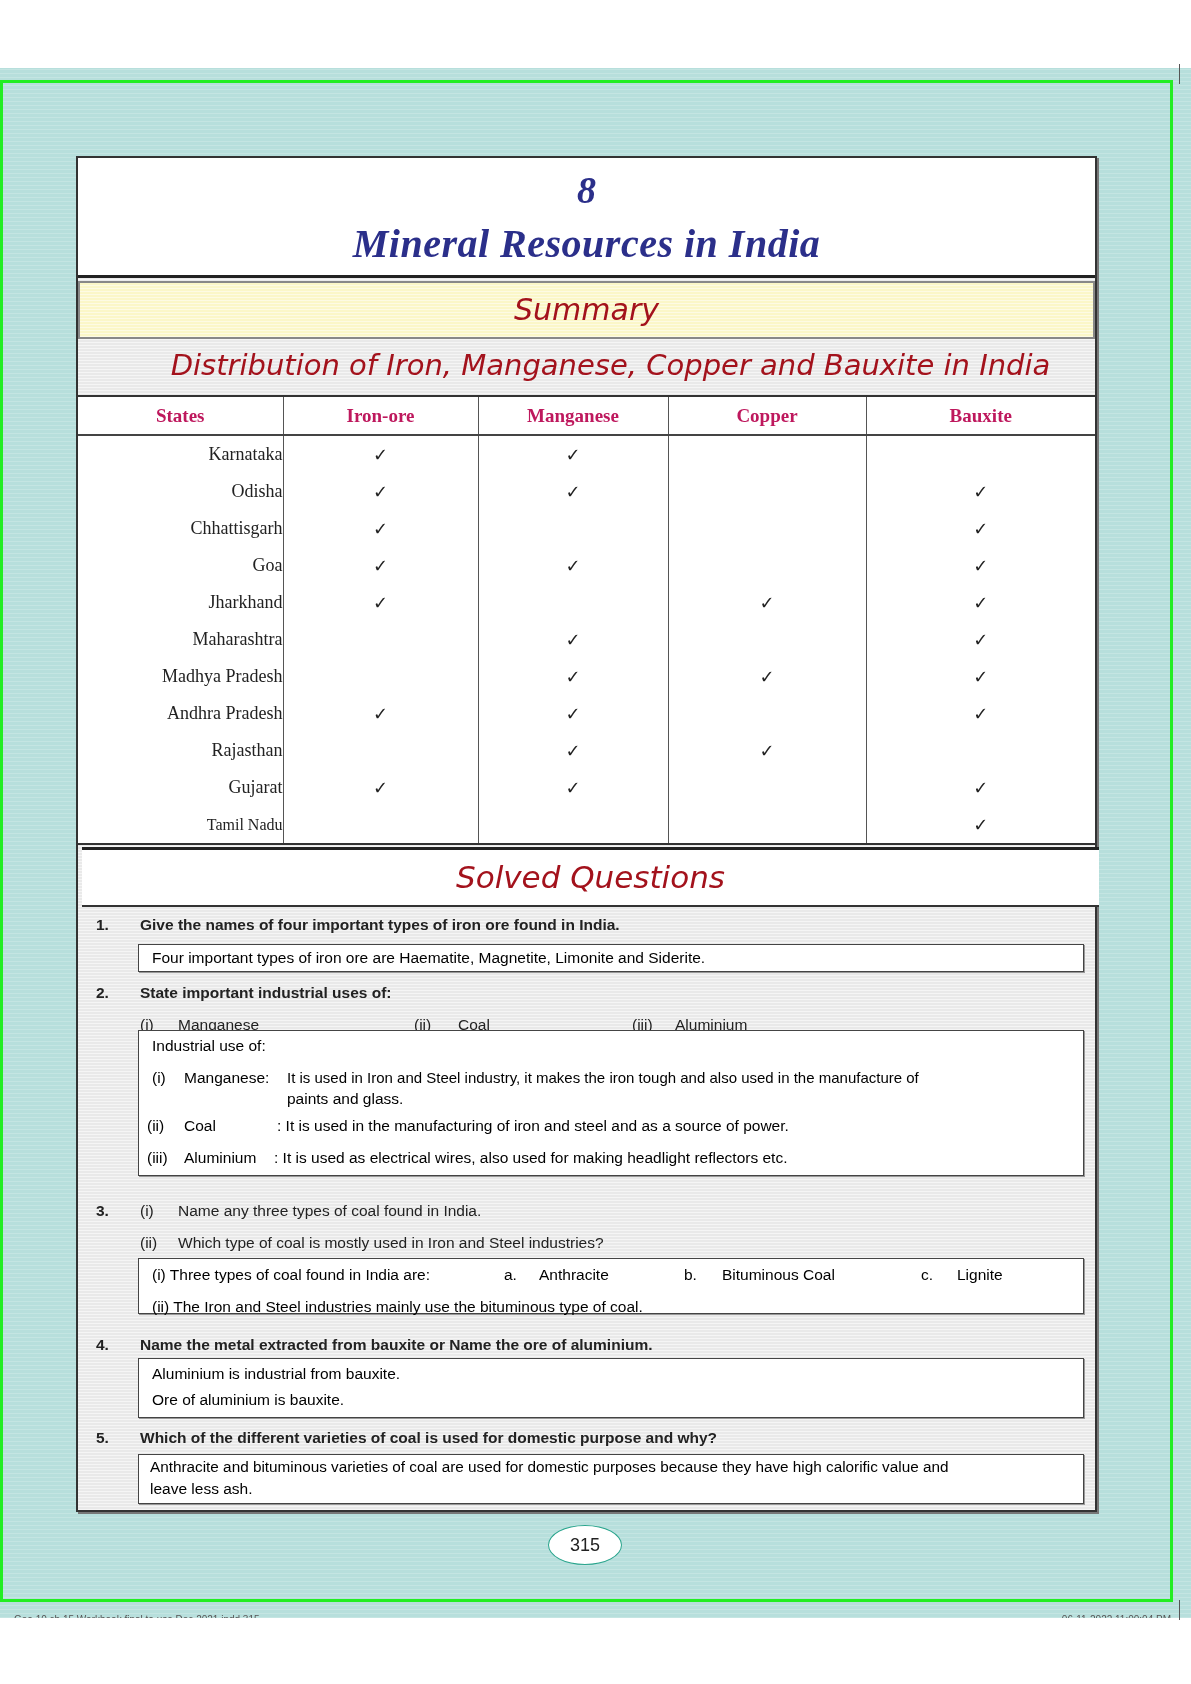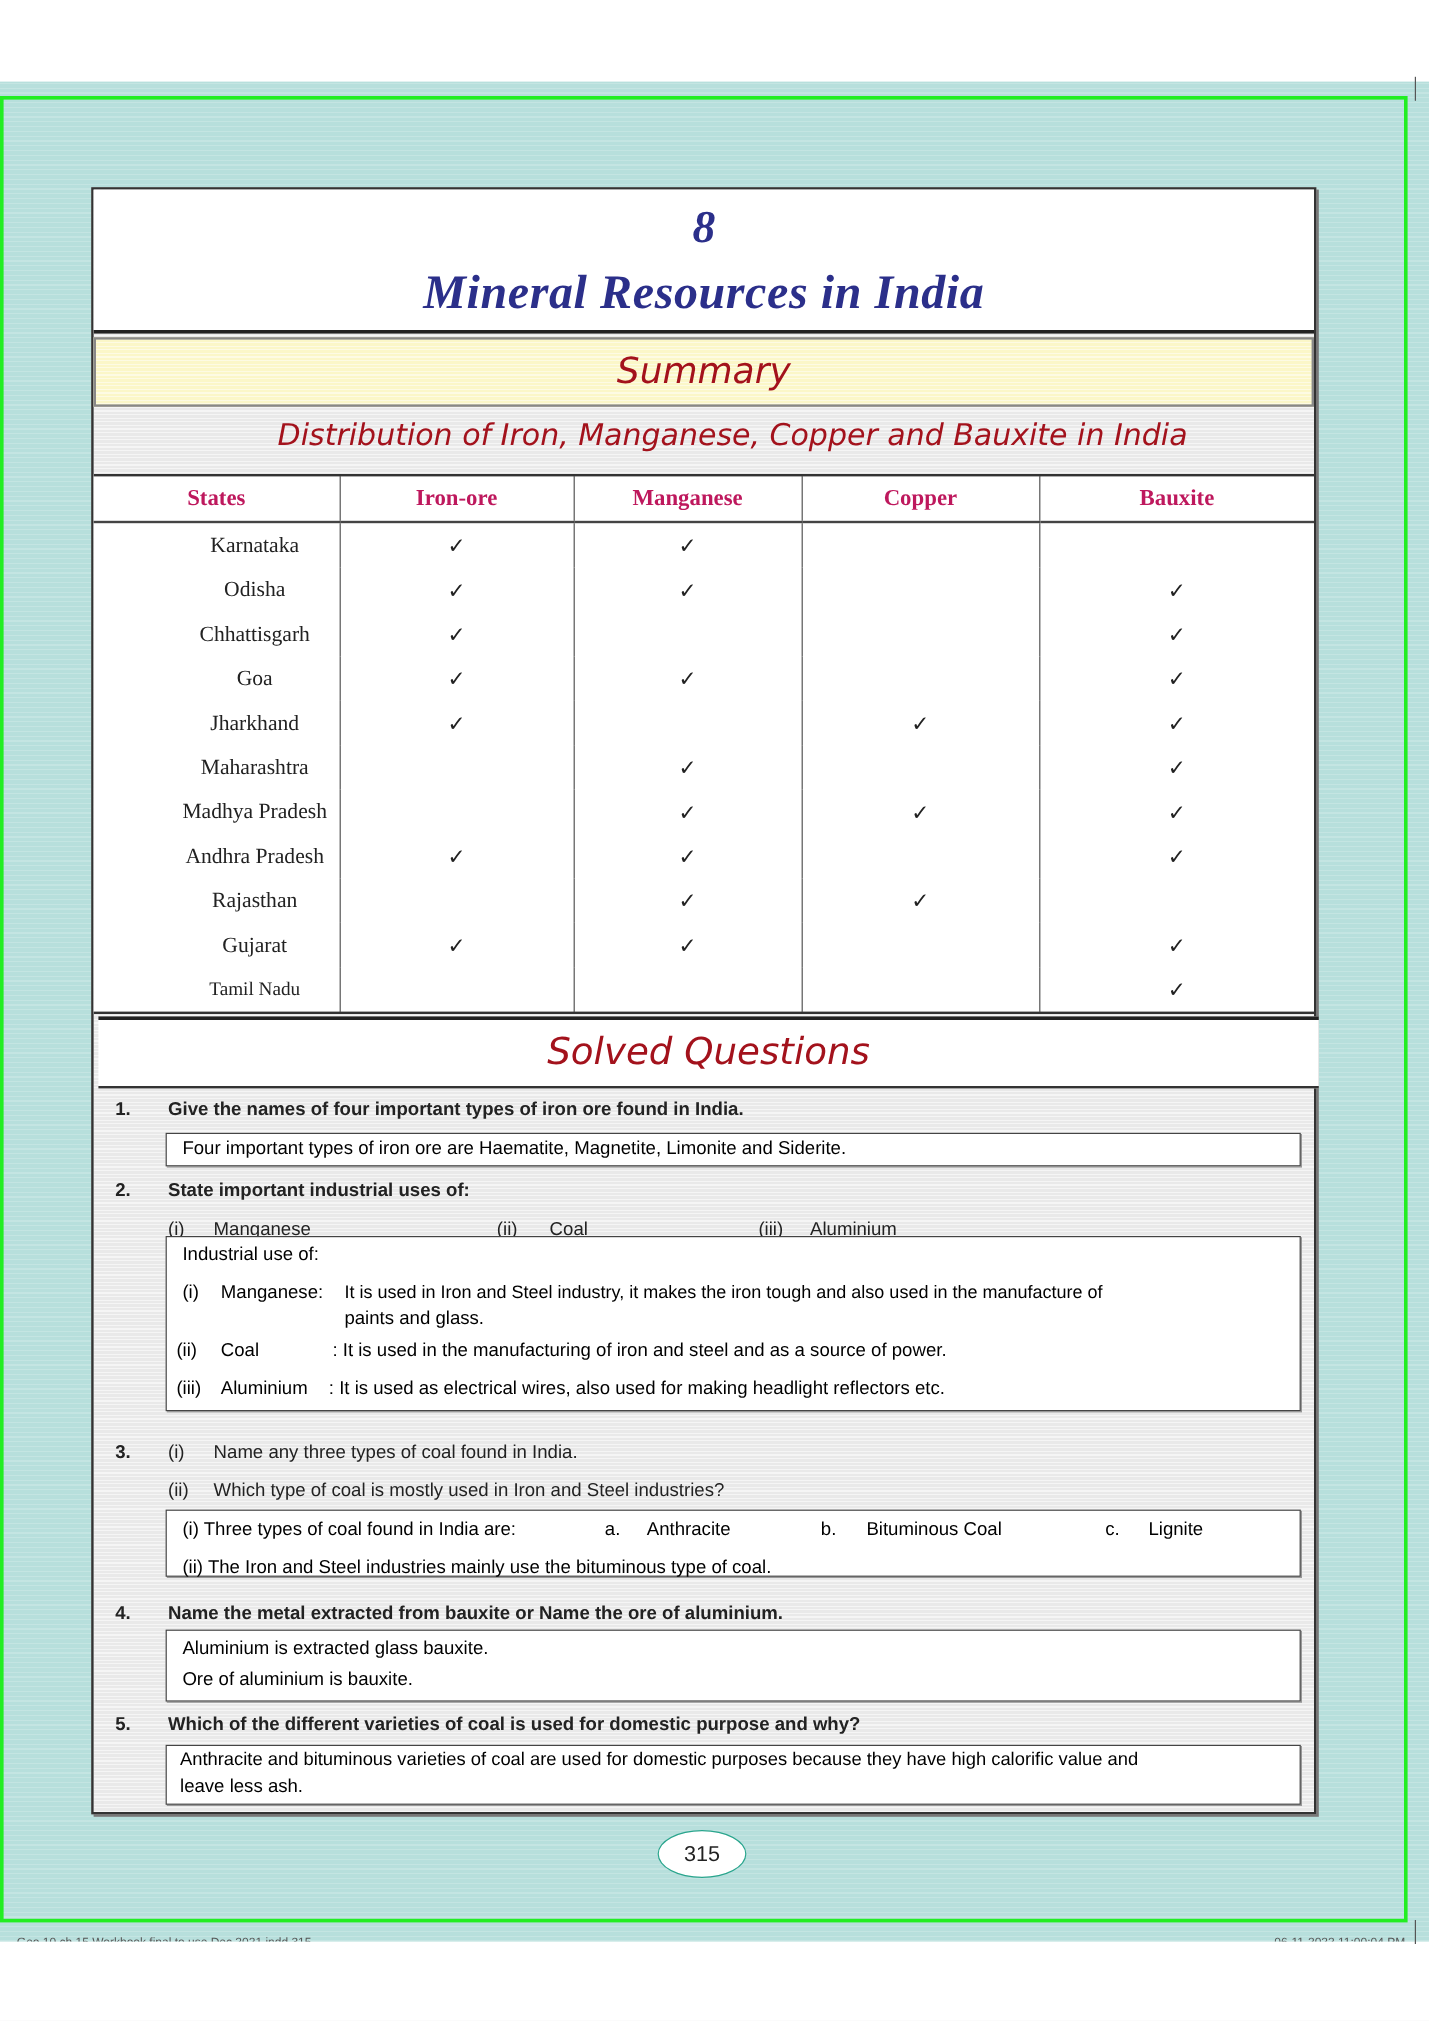--- a/index.html
+++ b/index.html
@@ -46,39 +46,39 @@
     background-image: repeating-linear-gradient(0deg, rgba(255,255,255,0.5) 0px, rgba(255,255,255,0.5) 1px, rgba(0,0,0,0) 1px, rgba(0,0,0,0) 3px);
     border: 2px solid #888; box-sizing: border-box;
     text-align: center;
   }
   .hand {
     font-family: "DejaVu Sans", sans-serif; color: #a3121c; font-style: italic;
   }
   .summary-label { font-size: 30px; line-height: 54px; }
   .dist-title {
     position: absolute; left: 0; right: 0; top: 190px; text-align: center;
-    font-size: 25px;
+    font-size: 29px;
     margin-left: 48px;
   }
   table.minerals {
     position: absolute; left: 0; top: 237px; width: 1017px;
     border-collapse: collapse; background: #fff;
     border-top: 2px solid #333; border-bottom: 2px solid #333;
   }
   table.minerals th {
     height: 35px; font-family: "Liberation Serif", serif; font-weight: bold;
     color: #be185d; font-size: 19px; border-bottom: 2px solid #444;
     border-right: 1px solid #555;
   }
   table.minerals td {
     height: 37px; font-family: "Liberation Serif", serif; font-size: 18px;
     color: #222; border-right: 1px solid #555; text-align: center; padding: 0;
   }
   table.minerals th:last-child, table.minerals td:last-child { border-right: none; }
-  table.minerals td.state { text-align: center; padding-left: 64px; }
+  table.minerals td.state { text-align: right; padding-left: 64px; }
   .check { font-size: 20px; color: #222; }
   .sq-box {
     position: absolute; left: 4px; top: 689px; width: 100%; height: 60px;
     background: #fff; border-top: 3px solid #222; border-bottom: 2px solid #333;
     box-sizing: border-box; text-align: center;
   }
   .sq-label { font-size: 31px; line-height: 55px; }
   .qa { position: absolute; left: 0; width: 100%; }
   .q-num { position: absolute; left: 18px; font-weight: bold; font-size: 15.5px; color: #222; }
   .q-text { position: absolute; left: 62px; font-weight: bold; font-size: 15.5px; color: #222; }
@@ -266,21 +266,21 @@
     <span class="line" style="left:782px; top:7px;">c.</span>
     <span class="line" style="left:818px; top:7px;">Lignite</span>
     <span class="line" style="left:13px; top:39px;">(ii)  The Iron and Steel industries mainly use the bituminous type of coal.</span>
   </div>
 
   <div class="qa" style="top:1178px;">
     <span class="q-num">4.</span>
     <span class="q-text">Name the metal extracted from bauxite or Name the ore of aluminium.</span>
   </div>
   <div class="ans" style="top:1200px; height:60px;">
-    <span class="line" style="left:13px; top:6px;">Aluminium is extracted glass bauxite.</span>
+    <span class="line" style="left:13px; top:6px;">Aluminium is industrial from bauxite.</span>
     <span class="line" style="left:13px; top:32px;">Ore of aluminium is bauxite.</span>
   </div>
 
   <div class="qa" style="top:1271px;">
     <span class="q-num">5.</span>
     <span class="q-text">Which of the different varieties of coal is used for domestic purpose and why?</span>
   </div>
   <div class="ans" style="top:1296px; height:50px;">
     <span class="line" style="left:11px; top:3px; font-size:15.3px;">Anthracite and bituminous varieties of coal are used for domestic purposes because they have high calorific value and</span>
     <span class="line" style="left:11px; top:25px;">leave less ash.</span>

